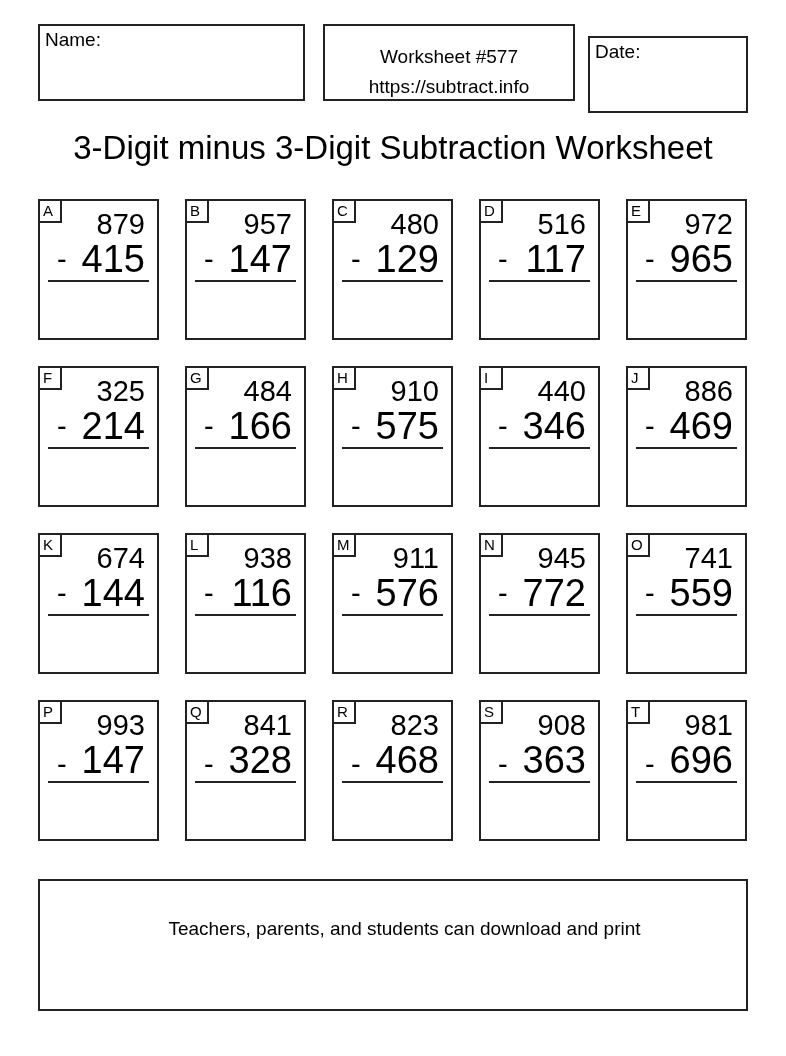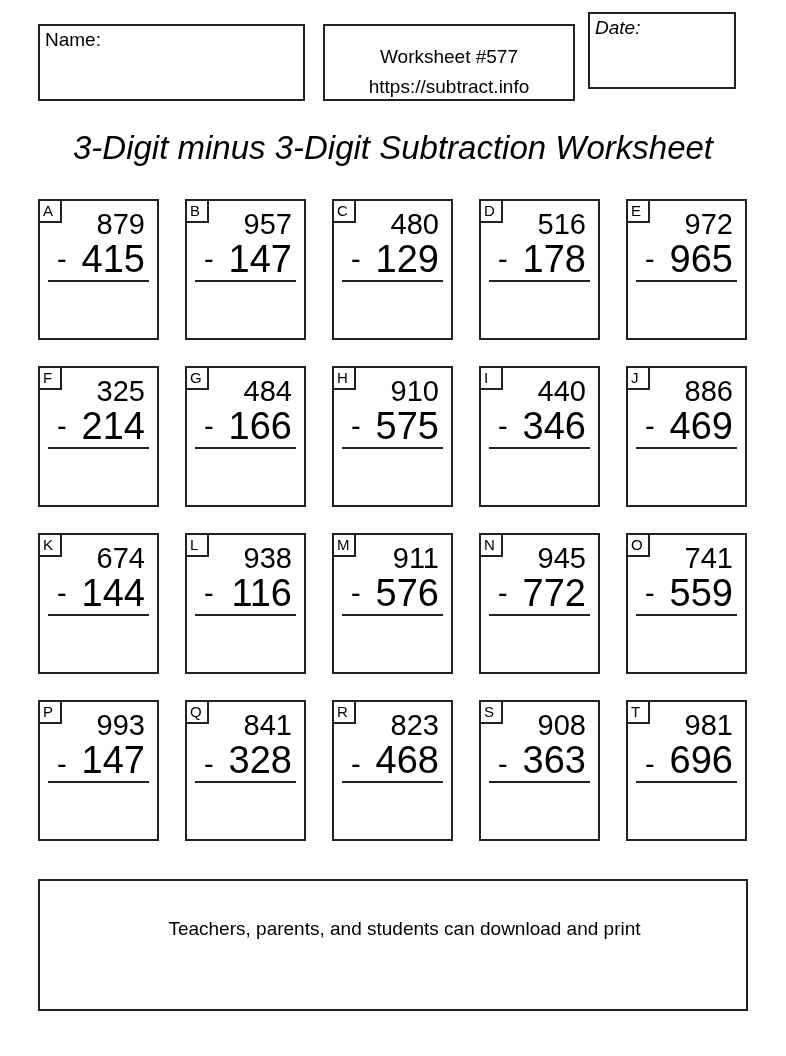--- a/index.html
+++ b/index.html
@@ -5,21 +5,21 @@
   html, body { margin: 0; padding: 0; background: #ffffff; }
   body {
     width: 786px; height: 1056px; position: relative; overflow: hidden;
     font-family: "Liberation Sans", sans-serif; color: #000;
   }
   .box { position: absolute; border: 2px solid #222; box-sizing: border-box; background: #fff; }
   .hdr-label { position: absolute; left: 5px; top: 3px; font-size: 19px; }
   .ws-center { text-align: center; font-size: 19px; line-height: 30px; padding-top: 16px; }
   .title {
     position: absolute; left: 0; width: 786px; top: 126px; text-align: center;
-    font-size: 33px; line-height: 44px; font-style: italic;
+    font-size: 33px; line-height: 44px;
   }
   .card { position: absolute; width: 121px; height: 141px; border: 2px solid #222; box-sizing: border-box; }
   .card .letter {
     position: absolute; left: -2px; top: -2px; width: 24px; height: 24px;
     border: 2px solid #222; box-sizing: border-box; font-size: 15px; line-height: 19px;
     padding-left: 3px;
   }
   .card .top-num {
     position: absolute; right: 12px; top: 6px; font-size: 29px; line-height: 34px; text-align: right;
   }
@@ -43,21 +43,21 @@
 
 <div class="box" style="left:38px; top:24px; width:267px; height:77px;">
   <span class="hdr-label">Name:</span>
 </div>
 
 <div class="box ws-center" style="left:323px; top:24px; width:252px; height:77px;">
   <div>Worksheet #577</div>
   <div>https://subtract.info</div>
 </div>
 
-<div class="box" style="left:588px; top:12px; width:148px; height:77px;font-style:italic;">
+<div class="box" style="left:588px; top:36px; width:160px; height:77px;">
   <span class="hdr-label">Date:</span>
 </div>
 
 <div class="title">3-Digit minus 3-Digit Subtraction Worksheet</div>
 
 <div id="grid">
     <div class="card" style="left: 38px; top: 199px;">
       <div class="letter">A</div>
       <div class="top-num">879</div>
       <div class="op">-</div>
@@ -75,21 +75,21 @@
       <div class="letter">C</div>
       <div class="top-num">480</div>
       <div class="op">-</div>
       <div class="bot-num">129</div>
       <div class="rule"></div>
     </div>
     <div class="card" style="left: 479px; top: 199px;">
       <div class="letter">D</div>
       <div class="top-num">516</div>
       <div class="op">-</div>
-      <div class="bot-num">178</div>
+      <div class="bot-num">117</div>
       <div class="rule"></div>
     </div>
     <div class="card" style="left: 626px; top: 199px;">
       <div class="letter">E</div>
       <div class="top-num">972</div>
       <div class="op">-</div>
       <div class="bot-num">965</div>
       <div class="rule"></div>
     </div>
     <div class="card" style="left: 38px; top: 366px;">

